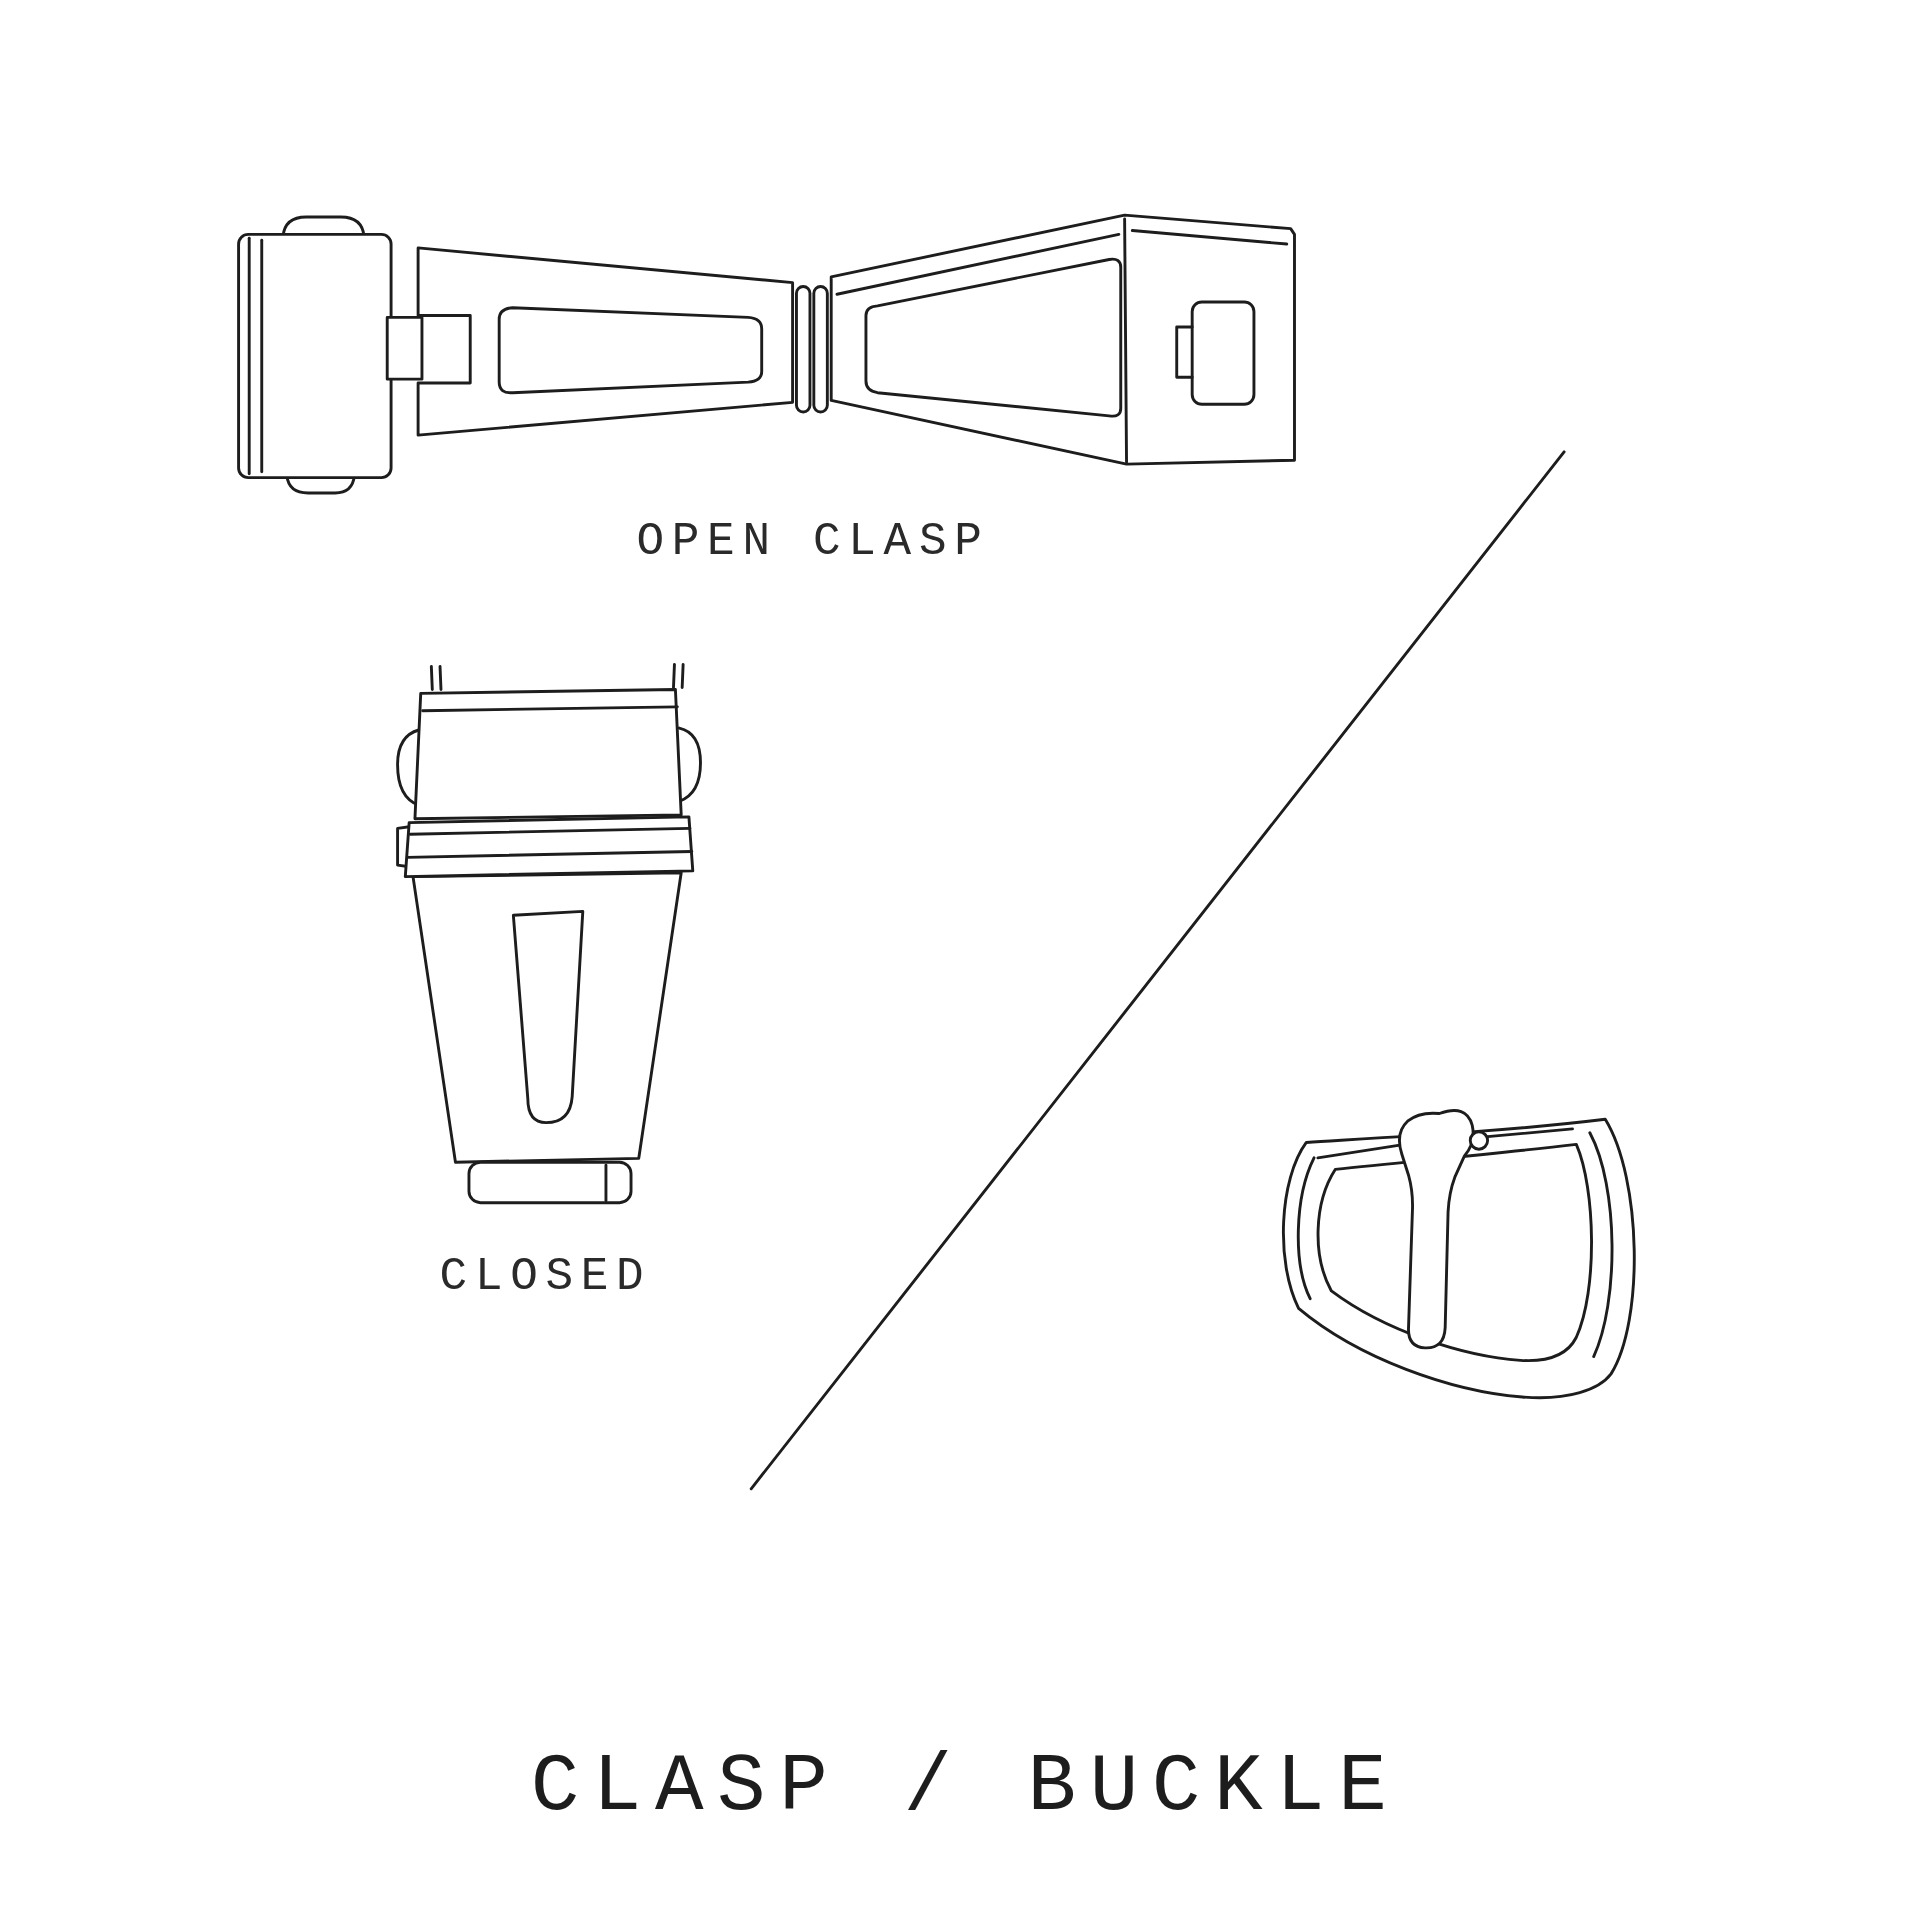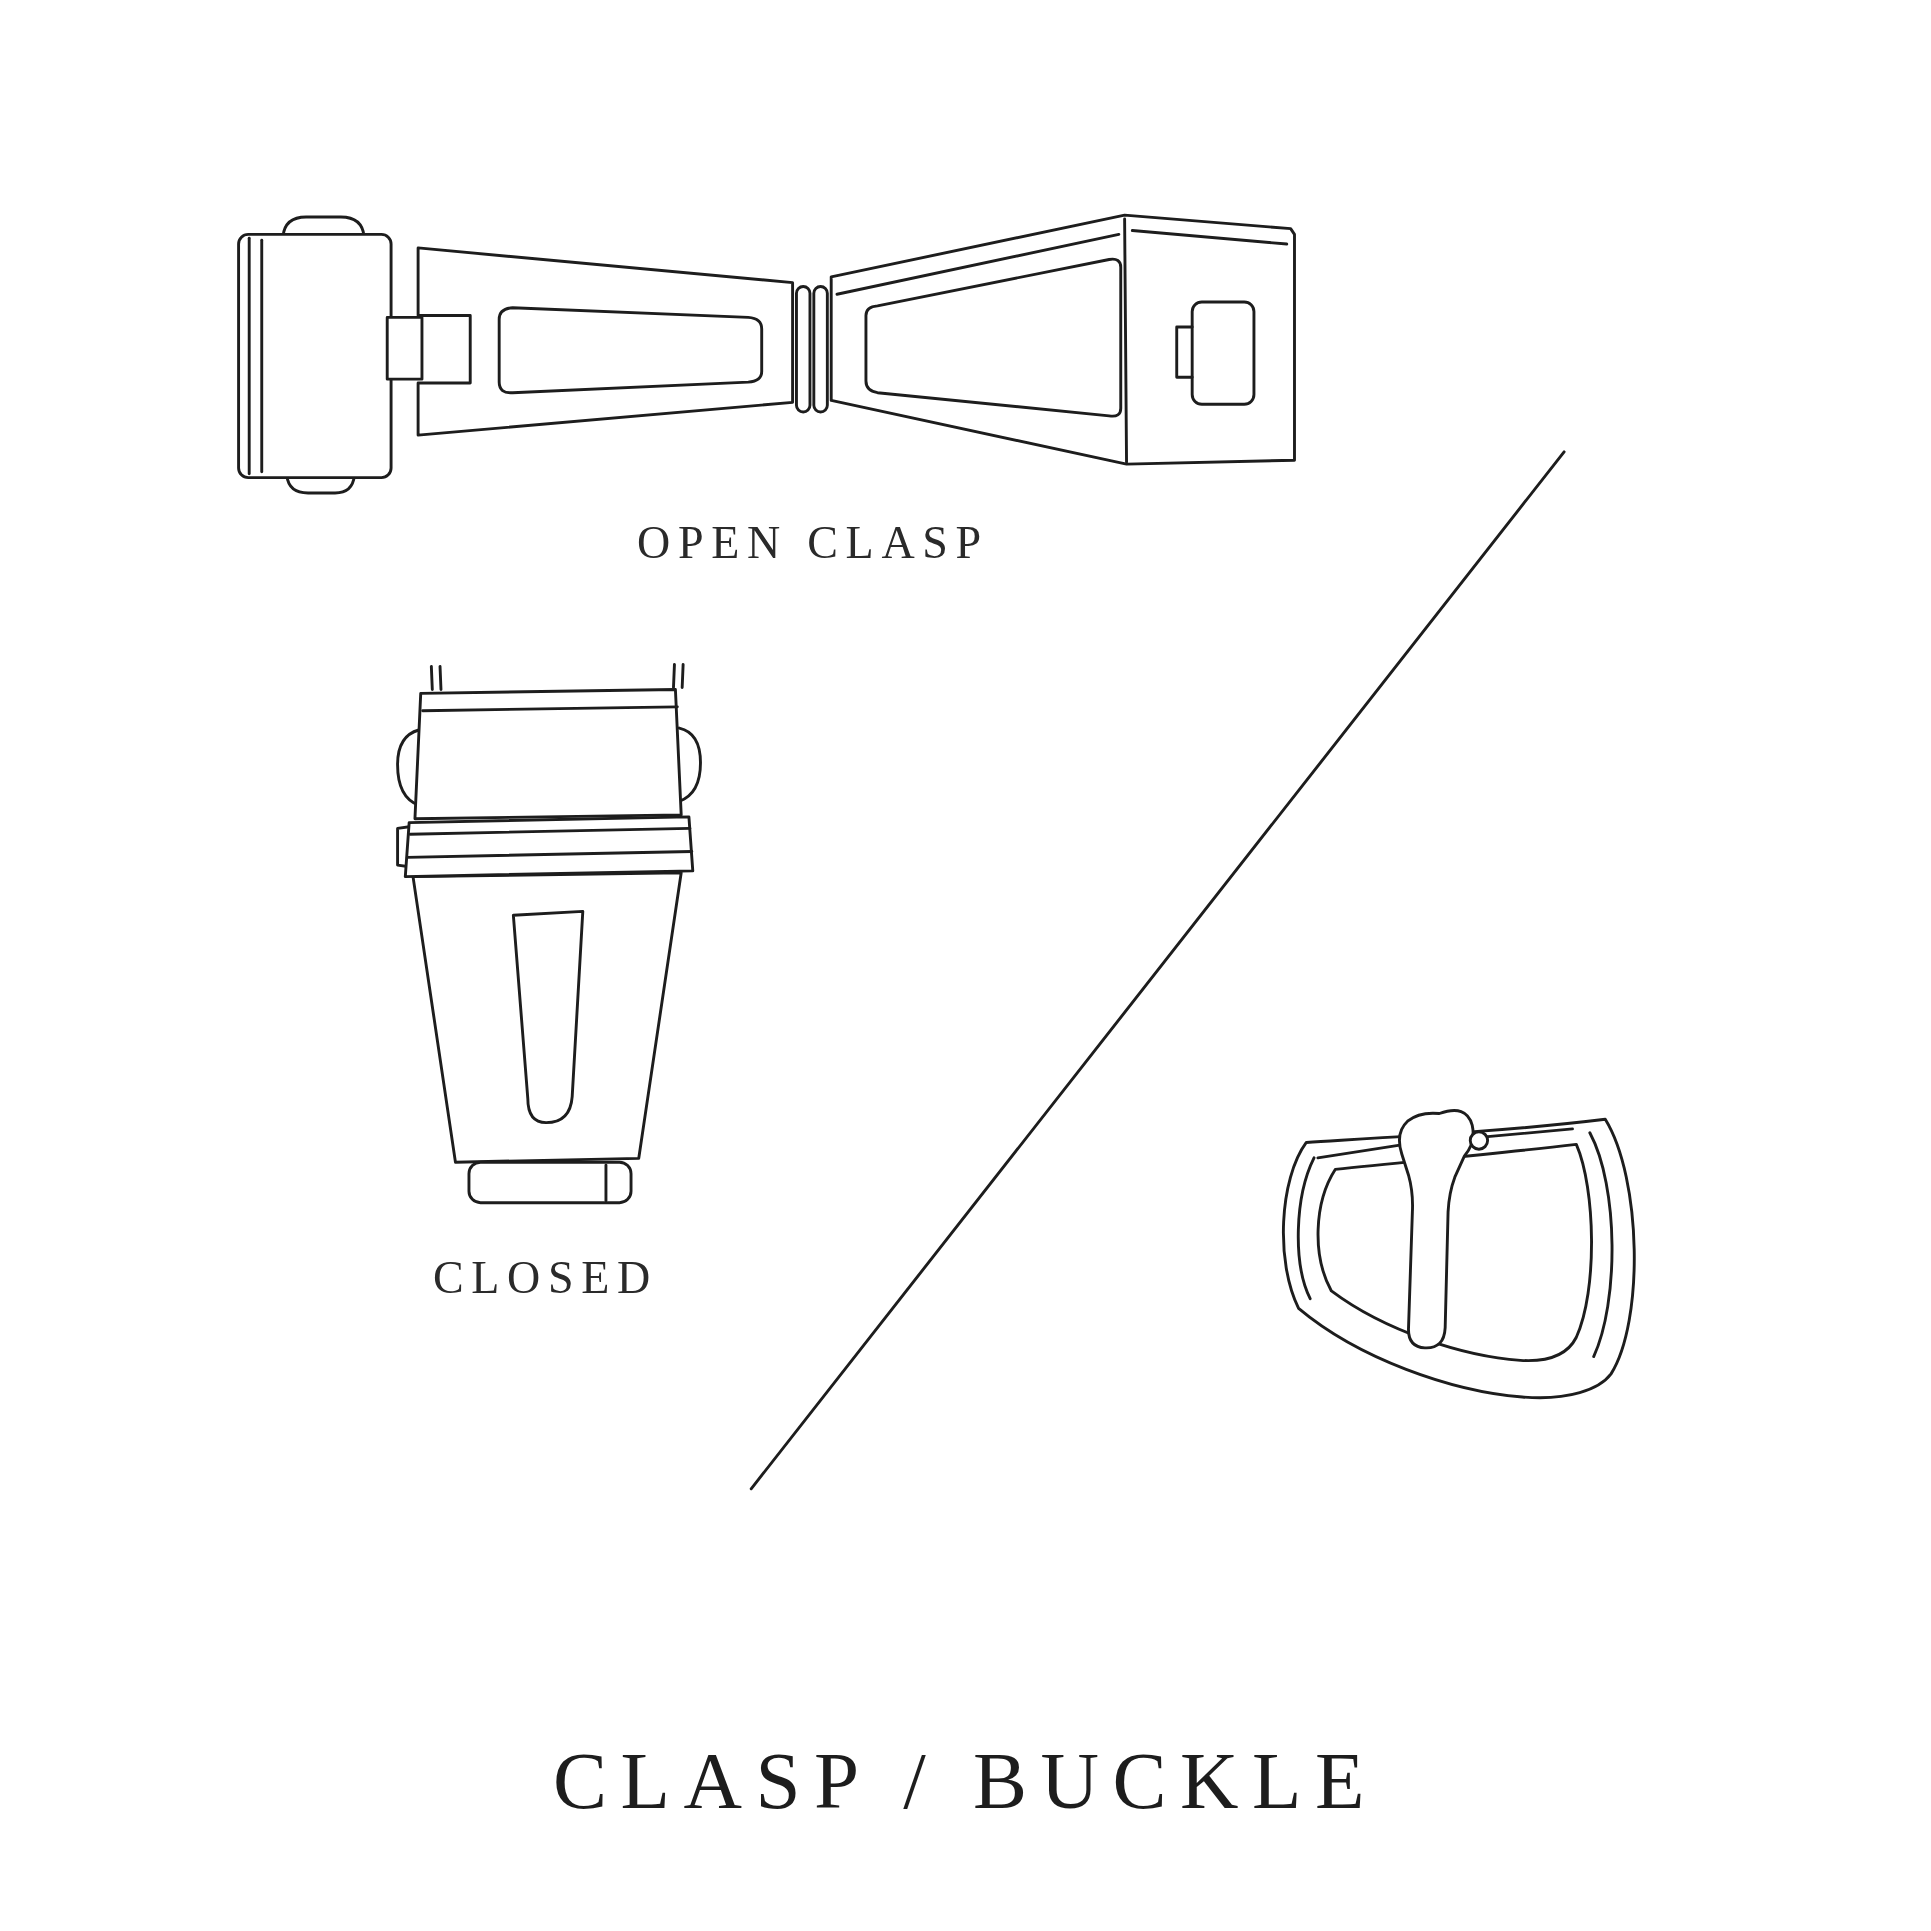--- a/index.html
+++ b/index.html
@@ -1,31 +1,31 @@
 <!DOCTYPE html>
 <html><head>
 <meta charset="utf-8">
 <title>Diagram</title>
 <style>
   html,body{margin:0;padding:0;background:#ffffff;}
   .canvas{
     position:relative;width:1931px;height:1901px;background:#ffffff;
-    font-family:Liberation Serif, serif;color:#1d1d1d;overflow:hidden;
+    font-family:Liberation Mono, monospace;color:#1d1d1d;overflow:hidden;
   }
   .fig{position:absolute;}
   .line-art path,.line-art rect,.line-art line,.line-art circle{
     stroke:#1d1d1d;stroke-width:3;fill:none;stroke-linecap:round;stroke-linejoin:round;
   }
   .line-art .filled{fill:#ffffff;}
   .label{
     position:absolute;font-size:46px;letter-spacing:7.7px;color:#2a2a2a;
     text-align:center;white-space:nowrap;
   }
   .title{
-    position:absolute;left:0;right:0;top:1726px;margin:9px;text-align:center;
+    position:absolute;left:0;right:0;top:1726px;margin:16px;text-align:center;
     font-size:81px;letter-spacing:13.5px;font-weight:400;color:#1d1d1d;white-space:nowrap;
   }
 </style>
 </head>
 <body>
 
 <div class="canvas">
 
   <svg class="fig line-art" style="left:227px;top:188px;" width="1081" height="309" viewBox="0 0 1120 320" aria-hidden="true">
 

